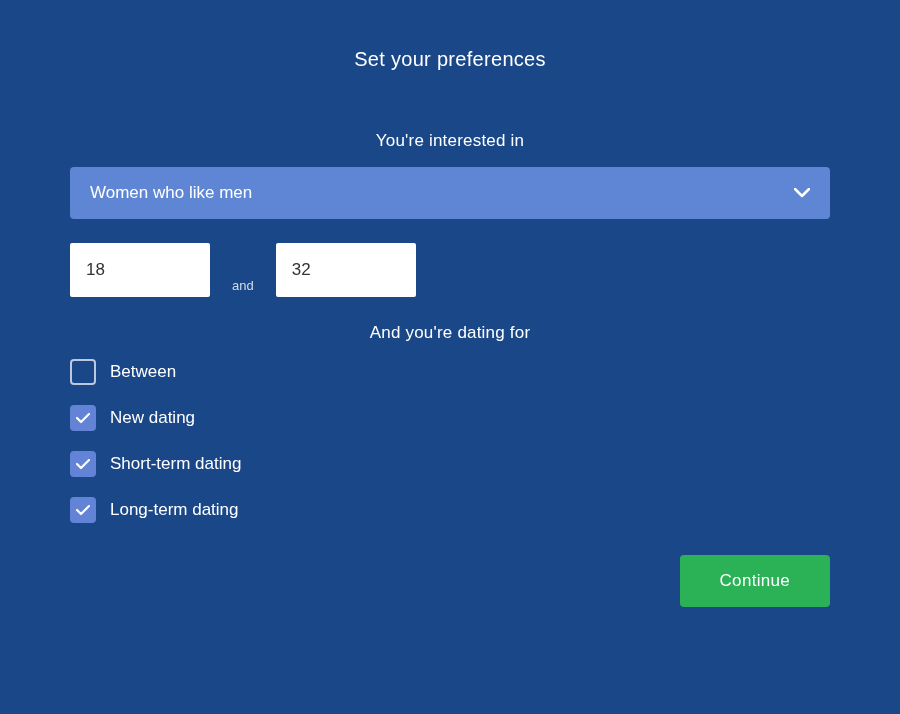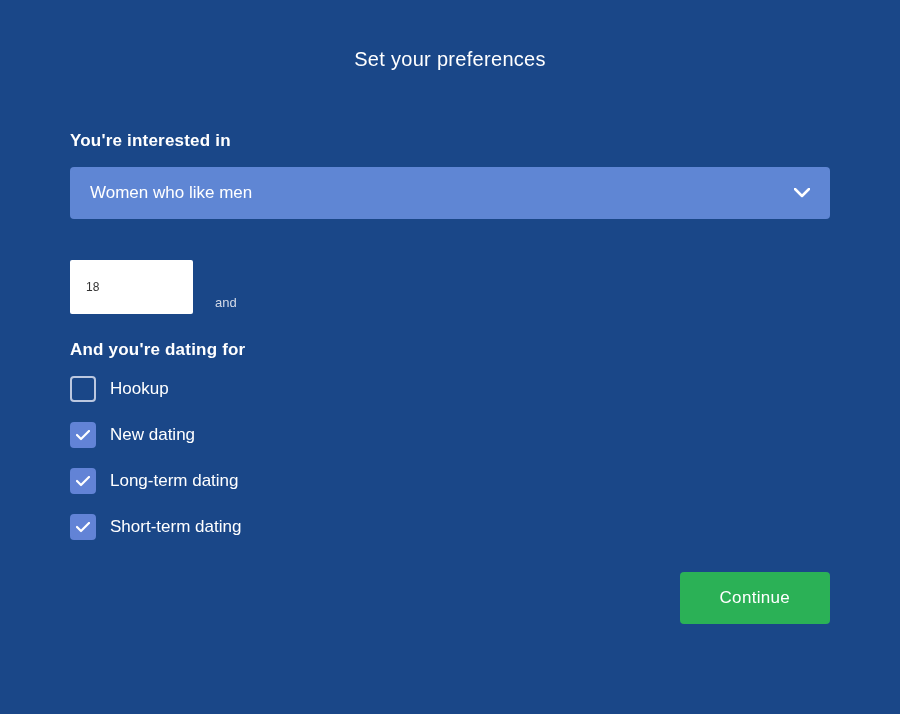--- a/index.html
+++ b/index.html
@@ -20,56 +20,57 @@
       font-size: 20px;
       font-weight: 500;
       padding-top: 48px;
       letter-spacing: 0.3px;
     }
     .form-container {
       padding: 60px 70px 0 70px;
     }
     .field-label {
       font-size: 17px;
-      font-weight: 700;
+      font-weight: 400;
       margin-bottom: 16px;
       letter-spacing: 0.2px;
+      text-align: center;
     }
     .dropdown {
       background: #5f86d4;
       border-radius: 4px;
       padding: 16px 20px;
       display: flex;
       justify-content: space-between;
       align-items: center;
       cursor: pointer;
-      margin-bottom: 41px;
+      margin-bottom: 24px;
     }
     .dropdown-text {
       font-size: 17px;
       color: #ffffff;
     }
     .chevron-icon {
       width: 16px;
       height: 10px;
       display: block;
     }
     .age-row {
       display: flex;
       align-items: center;
       gap: 22px;
       margin-bottom: 26px;
     }
     .age-input {
       background: #ffffff;
       border: none;
-      width: 123px;
+      width: 140px;
       height: 54px;
       padding: 0 16px;
-      font-size: 12px;
+      font-size: 17px;
       color: #333333;
       outline: none;
       border-radius: 2px;
     }
     .and-label {
       font-size: 13px;
       color: #d4dbe8;
       margin-top: 31px;
     }
     .checkbox-group {
@@ -140,58 +141,59 @@
       <svg class="chevron-icon" viewBox="0 0 16 10">
           <path d="M1 1 L8 8 L15 1" stroke="#ffffff" stroke-width="2.5" fill="none" stroke-linecap="round" stroke-linejoin="round"></path>
         </svg>
     </span>
   </div>
 
 
   <div class="age-row">
     <input class="age-input" type="text" value="18" style="">
     <span class="and-label">and</span>
+    <input class="age-input" type="text" value="32" style="">
   </div>
 
   <div class="field-label">And you're dating for</div>
 
   <div class="checkbox-group">
 
     <div class="checkbox-row">
       <div class="checkbox">
         
       </div>
-      <span class="checkbox-label">Hookup</span>
+      <span class="checkbox-label">Between</span>
     </div>
 
     <div class="checkbox-row">
       <div class="checkbox checked">
         <svg class="check-icon" viewBox="0 0 14 11">
             <path d="M1 5 L5 9 L13 1" stroke="#ffffff" stroke-width="2.2" fill="none" stroke-linecap="round" stroke-linejoin="round"></path>
           </svg>
       </div>
       <span class="checkbox-label">New dating</span>
     </div>
 
     <div class="checkbox-row">
       <div class="checkbox checked">
         <svg class="check-icon" viewBox="0 0 14 11">
             <path d="M1 5 L5 9 L13 1" stroke="#ffffff" stroke-width="2.2" fill="none" stroke-linecap="round" stroke-linejoin="round"></path>
           </svg>
       </div>
-      <span class="checkbox-label">Long-term dating</span>
+      <span class="checkbox-label">Short-term dating</span>
     </div>
 
     <div class="checkbox-row">
       <div class="checkbox checked">
         <svg class="check-icon" viewBox="0 0 14 11">
             <path d="M1 5 L5 9 L13 1" stroke="#ffffff" stroke-width="2.2" fill="none" stroke-linecap="round" stroke-linejoin="round"></path>
           </svg>
       </div>
-      <span class="checkbox-label">Short-term dating</span>
+      <span class="checkbox-label">Long-term dating</span>
     </div>
 
   </div>
 </div>
 
 <div class="button-row">
   <button class="continue-button">Continue</button>
 </div>
 
 </body></html>

